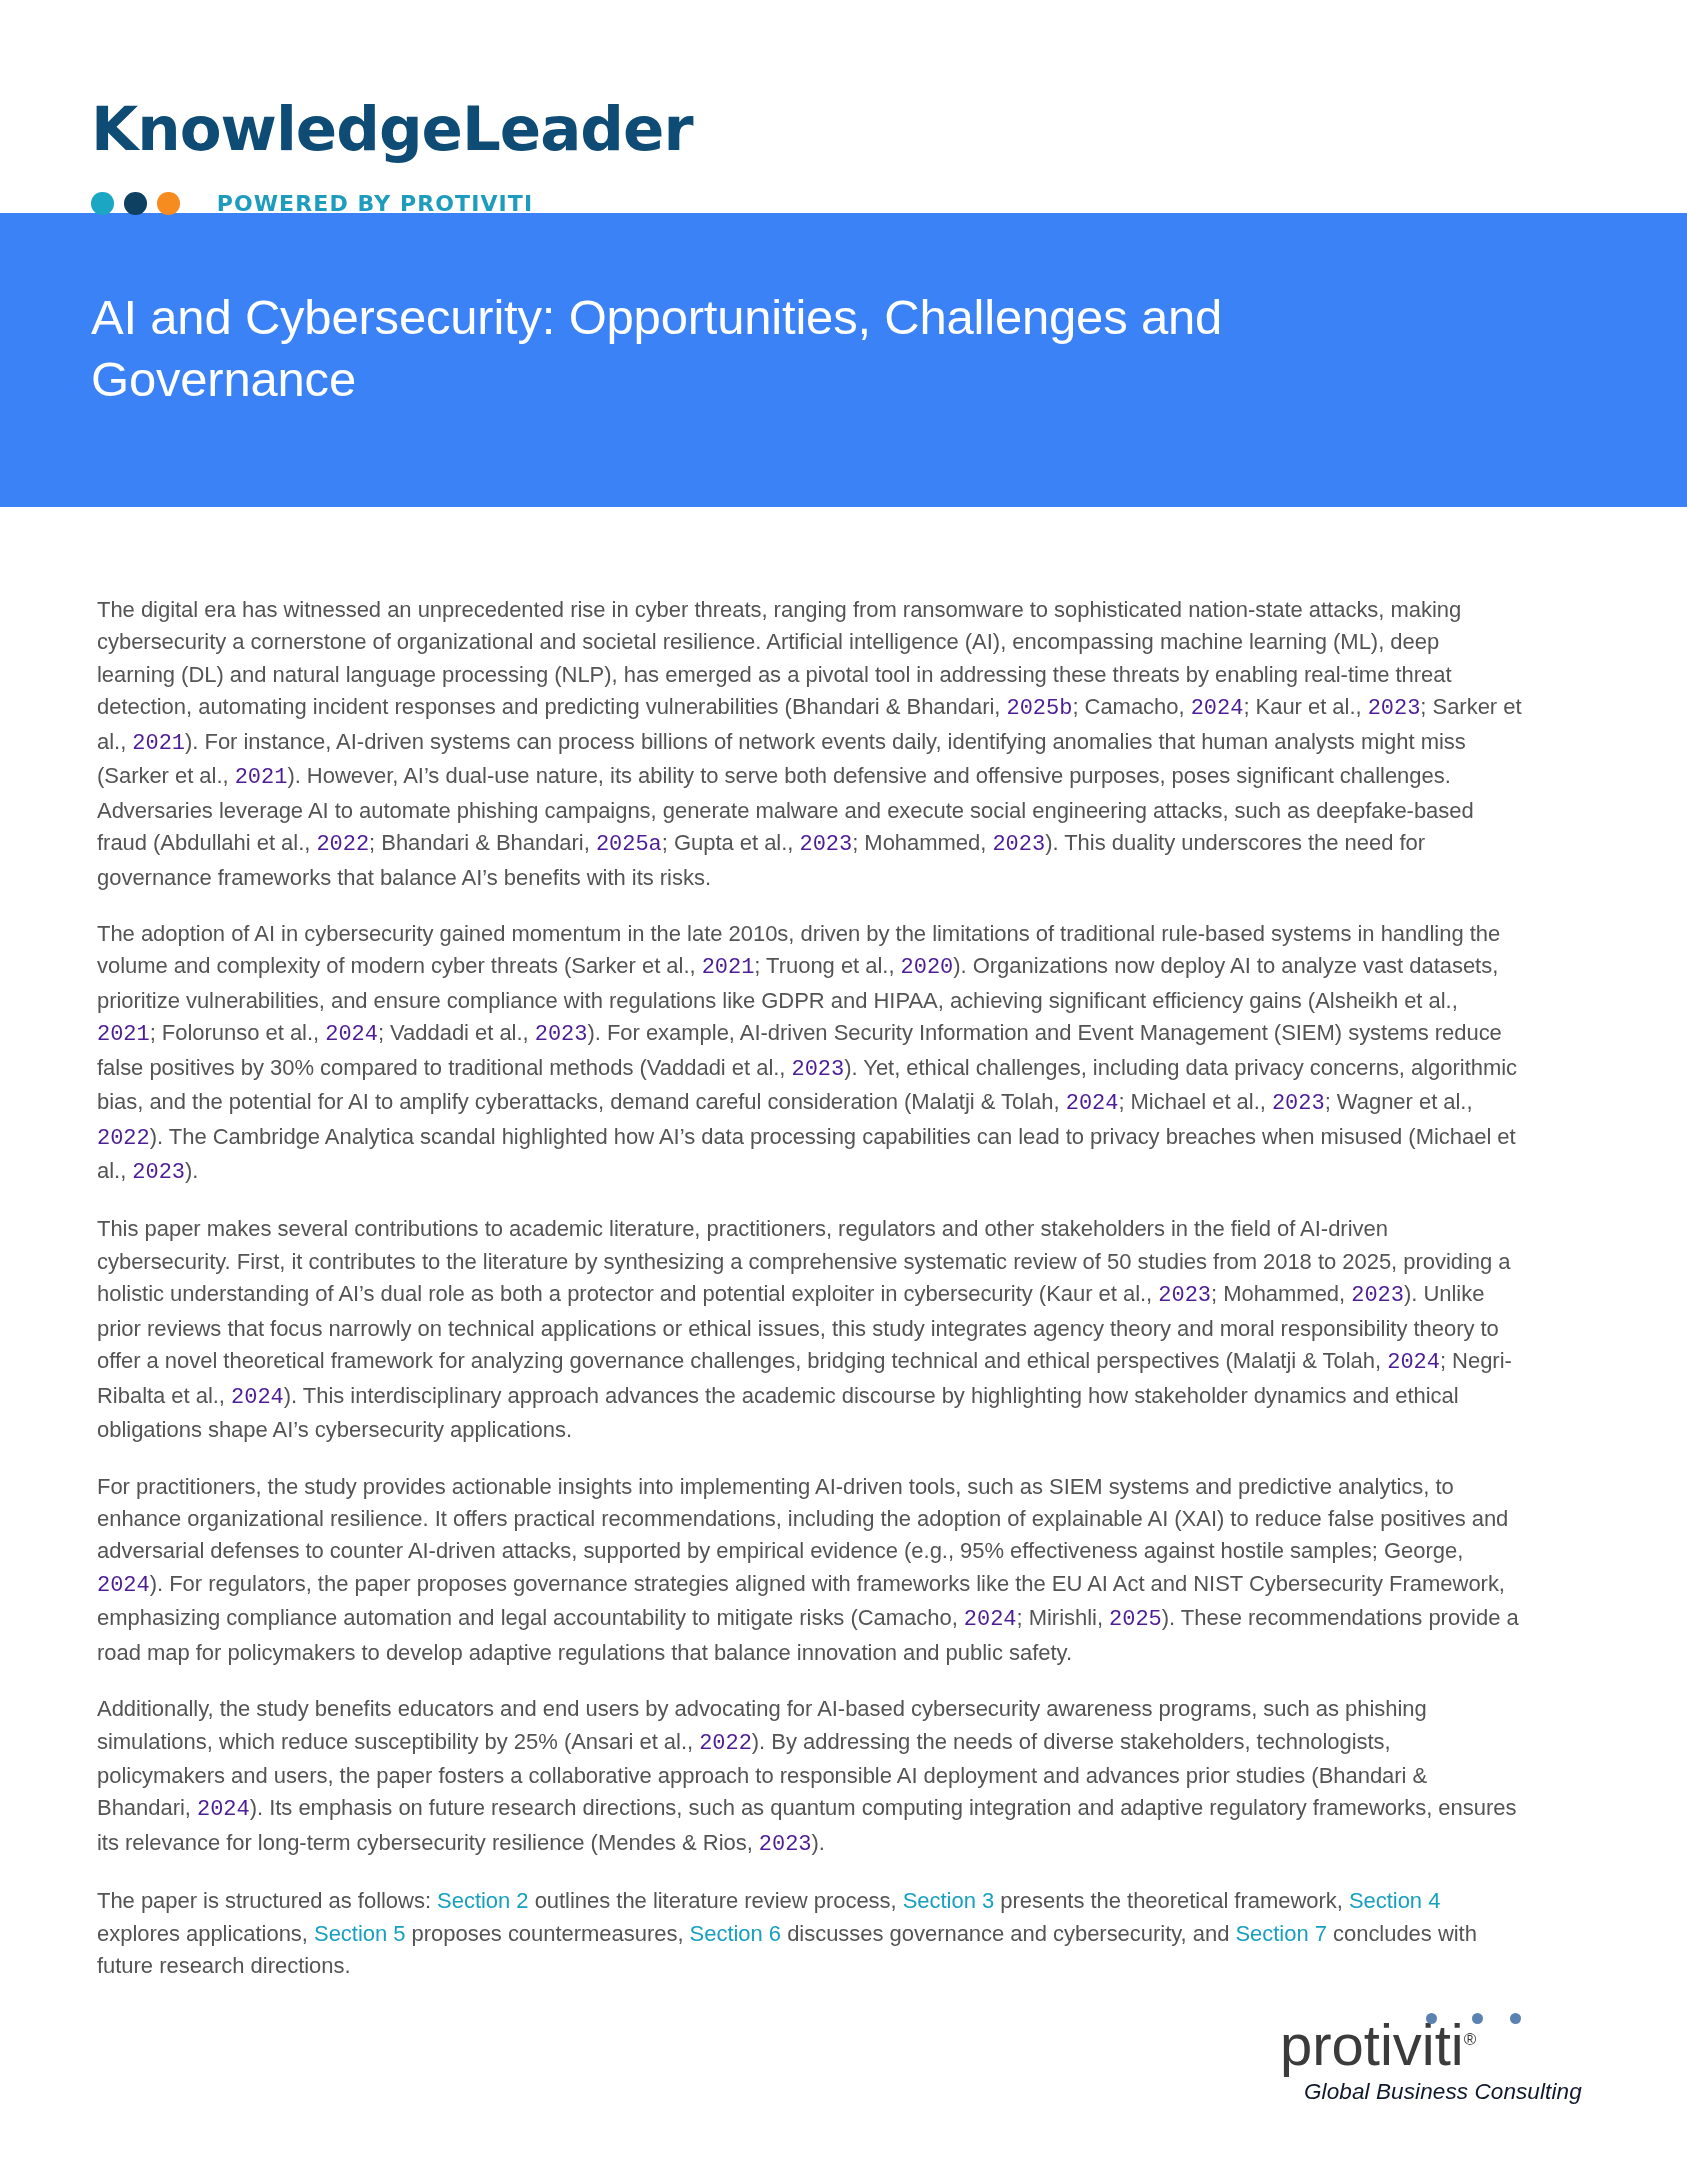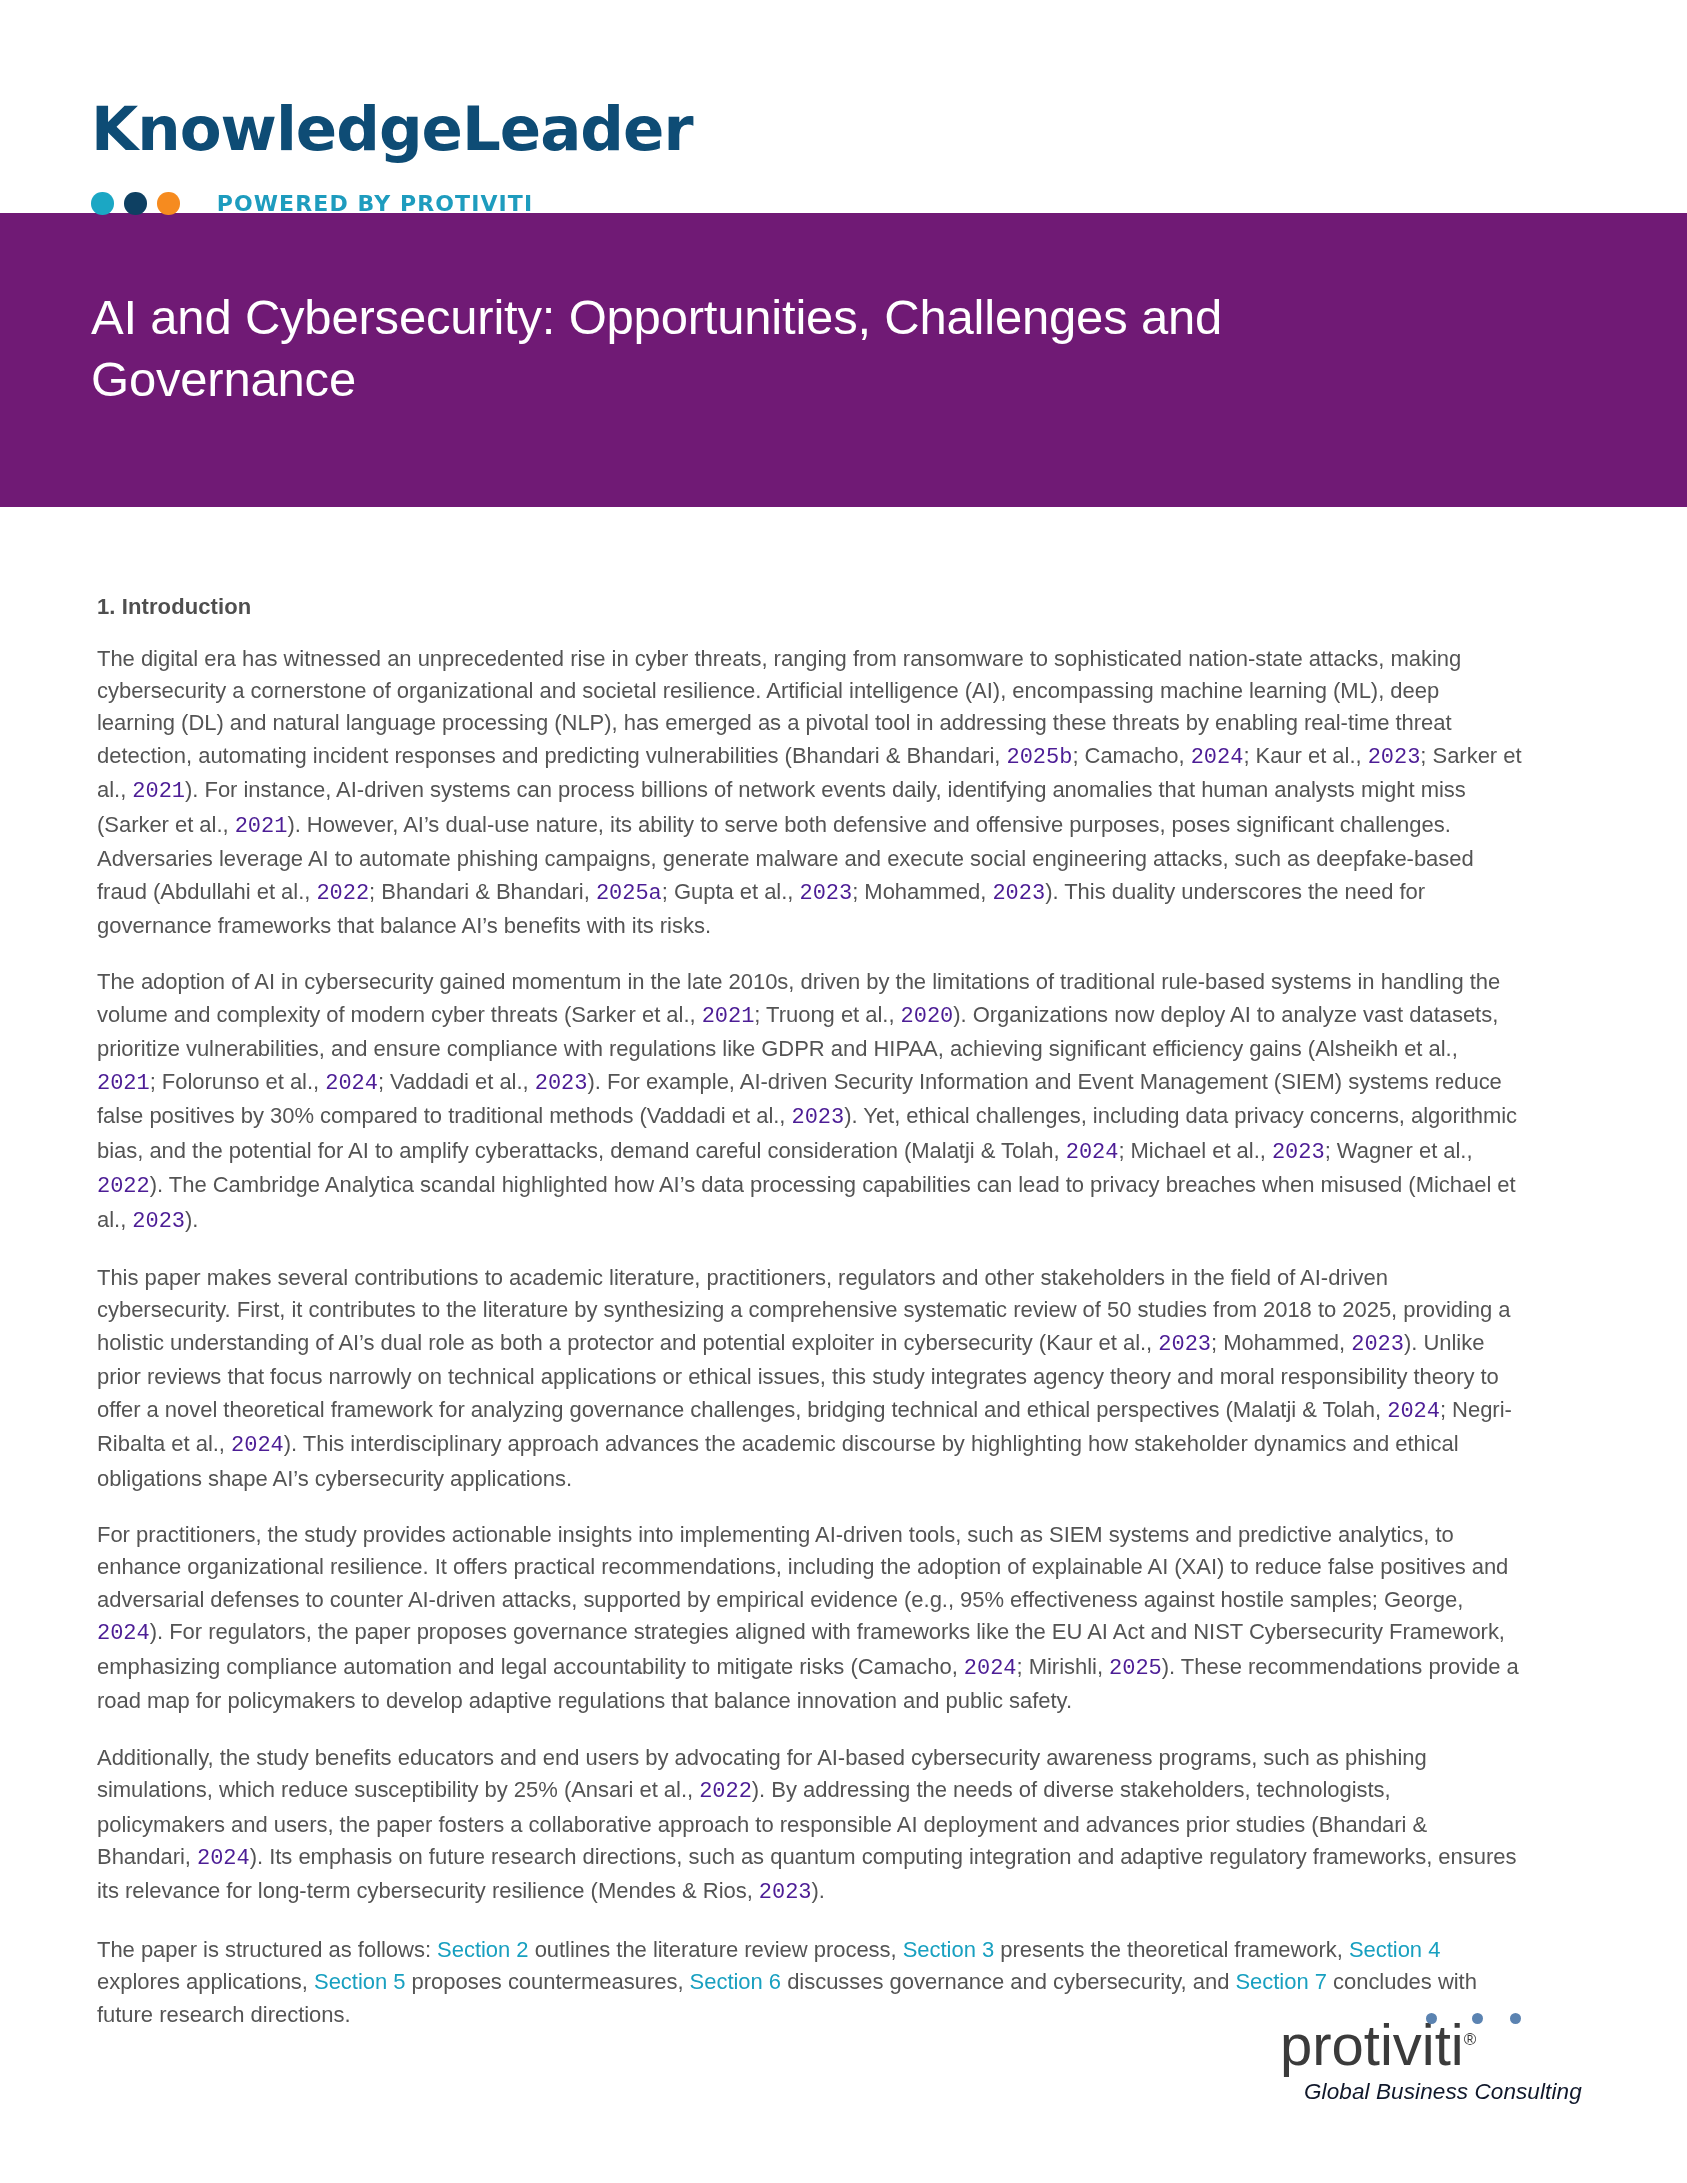--- a/index.html
+++ b/index.html
@@ -56,21 +56,21 @@
     font-family: "DejaVu Sans", sans-serif;
     font-weight: bold;
     font-size: 22px;
     letter-spacing: 1.1px;
     color: #1E9CBE;
     white-space: nowrap;
   }
 
   
   .title-banner {
-    background: #701a75;
+    background: #3b82f6;
     width: 1687px;
     min-height: 294px;
     box-sizing: border-box;
     padding: 74px 172px 74px 91px;
     display: flex;
     align-items: flex-start;
   }
   .banner-title {
     color: #ffffff;
     font-family: "Liberation Sans", sans-serif;
@@ -177,21 +177,20 @@
     </span>
     <span class="powered-by">POWERED BY PROTIVITI</span>
   </div>
 </header>
 
 <section class="title-banner">
   <h1 class="banner-title">AI and Cybersecurity: Opportunities, Challenges and Governance</h1>
 </section>
 
 <main class="content">
-  <h2 class="section-heading">1. Introduction</h2>
   <div id="paragraphs">
       <p class="body-par">The digital era has witnessed an unprecedented rise in cyber threats, ranging from ransomware to sophisticated nation-state attacks, making cybersecurity a cornerstone of organizational and societal resilience. Artificial intelligence (AI), encompassing machine learning (ML), deep learning (DL) and natural language processing (NLP), has emerged as a pivotal tool in addressing these threats by enabling real-time threat detection, automating incident responses and predicting vulnerabilities (Bhandari &amp; Bhandari, <span class="cite">2025b</span>; Camacho, <span class="cite">2024</span>; Kaur et al., <span class="cite">2023</span>; Sarker et al., <span class="cite">2021</span>). For instance, AI-driven systems can process billions of network events daily, identifying anomalies that human analysts might miss (Sarker et al., <span class="cite">2021</span>). However, AI’s dual-use nature, its ability to serve both defensive and offensive purposes, poses significant challenges. Adversaries leverage AI to automate phishing campaigns, generate malware and execute social engineering attacks, such as deepfake-based fraud (Abdullahi et al., <span class="cite">2022</span>; Bhandari &amp; Bhandari, <span class="cite">2025a</span>; Gupta et al., <span class="cite">2023</span>; Mohammed, <span class="cite">2023</span>). This duality underscores the need for governance frameworks that balance AI’s benefits with its risks.</p>
       <p class="body-par">The adoption of AI in cybersecurity gained momentum in the late 2010s, driven by the limitations of traditional rule-based systems in handling the volume and complexity of modern cyber threats (Sarker et al., <span class="cite">2021</span>; Truong et al., <span class="cite">2020</span>). Organizations now deploy AI to analyze vast datasets, prioritize vulnerabilities, and ensure compliance with regulations like GDPR and HIPAA, achieving significant efficiency gains (Alsheikh et al., <span class="cite">2021</span>; Folorunso et al., <span class="cite">2024</span>; Vaddadi et al., <span class="cite">2023</span>). For example, AI-driven Security Information and Event Management (SIEM) systems reduce false positives by 30% compared to traditional methods (Vaddadi et al., <span class="cite">2023</span>). Yet, ethical challenges, including data privacy concerns, algorithmic bias, and the potential for AI to amplify cyberattacks, demand careful consideration (Malatji &amp; Tolah, <span class="cite">2024</span>; Michael et al., <span class="cite">2023</span>; Wagner et al., <span class="cite">2022</span>). The Cambridge Analytica scandal highlighted how AI’s data processing capabilities can lead to privacy breaches when misused (Michael et al., <span class="cite">2023</span>).</p>
       <p class="body-par">This paper makes several contributions to academic literature, practitioners, regulators and other stakeholders in the field of AI-driven cybersecurity. First, it contributes to the literature by synthesizing a comprehensive systematic review of 50 studies from 2018 to 2025, providing a holistic understanding of AI’s dual role as both a protector and potential exploiter in cybersecurity (Kaur et al., <span class="cite">2023</span>; Mohammed, <span class="cite">2023</span>). Unlike prior reviews that focus narrowly on technical applications or ethical issues, this study integrates agency theory and moral responsibility theory to offer a novel theoretical framework for analyzing governance challenges, bridging technical and ethical perspectives (Malatji &amp; Tolah, <span class="cite">2024</span>; Negri-Ribalta et al., <span class="cite">2024</span>). This interdisciplinary approach advances the academic discourse by highlighting how stakeholder dynamics and ethical obligations shape AI’s cybersecurity applications.</p>
       <p class="body-par">For practitioners, the study provides actionable insights into implementing AI-driven tools, such as SIEM systems and predictive analytics, to enhance organizational resilience. It offers practical recommendations, including the adoption of explainable AI (XAI) to reduce false positives and adversarial defenses to counter AI-driven attacks, supported by empirical evidence (e.g., 95% effectiveness against hostile samples; George, <span class="cite">2024</span>). For regulators, the paper proposes governance strategies aligned with frameworks like the EU AI Act and NIST Cybersecurity Framework, emphasizing compliance automation and legal accountability to mitigate risks (Camacho, <span class="cite">2024</span>; Mirishli, <span class="cite">2025</span>). These recommendations provide a road map for policymakers to develop adaptive regulations that balance innovation and public safety.</p>
       <p class="body-par">Additionally, the study benefits educators and end users by advocating for AI-based cybersecurity awareness programs, such as phishing simulations, which reduce susceptibility by 25% (Ansari et al., <span class="cite">2022</span>). By addressing the needs of diverse stakeholders, technologists, policymakers and users, the paper fosters a collaborative approach to responsible AI deployment and advances prior studies (Bhandari &amp; Bhandari, <span class="cite">2024</span>). Its emphasis on future research directions, such as quantum computing integration and adaptive regulatory frameworks, ensures its relevance for long-term cybersecurity resilience (Mendes &amp; Rios, <span class="cite">2023</span>).</p>
       <p class="body-par">The paper is structured as follows: <span class="seclink">Section 2</span> outlines the literature review process, <span class="seclink">Section 3</span> presents the theoretical framework, <span class="seclink">Section 4</span> explores applications, <span class="seclink">Section 5</span> proposes countermeasures, <span class="seclink">Section 6</span> discusses governance and cybersecurity, and <span class="seclink">Section 7</span> concludes with future research directions.</p>
     </div>
 </main>
 

